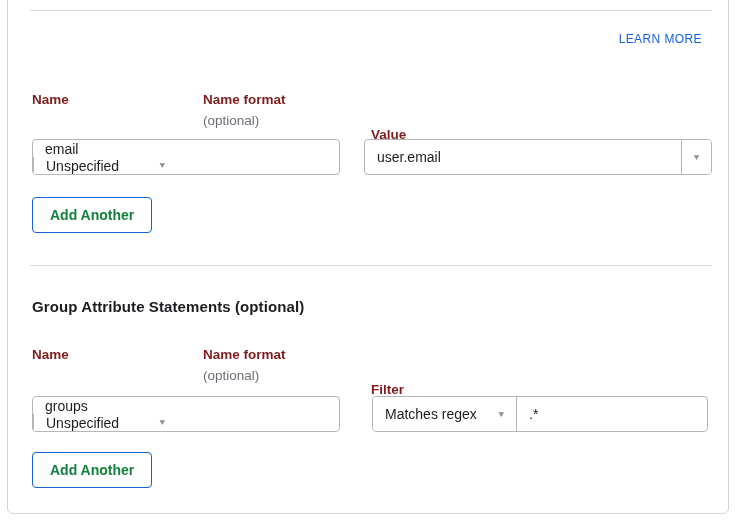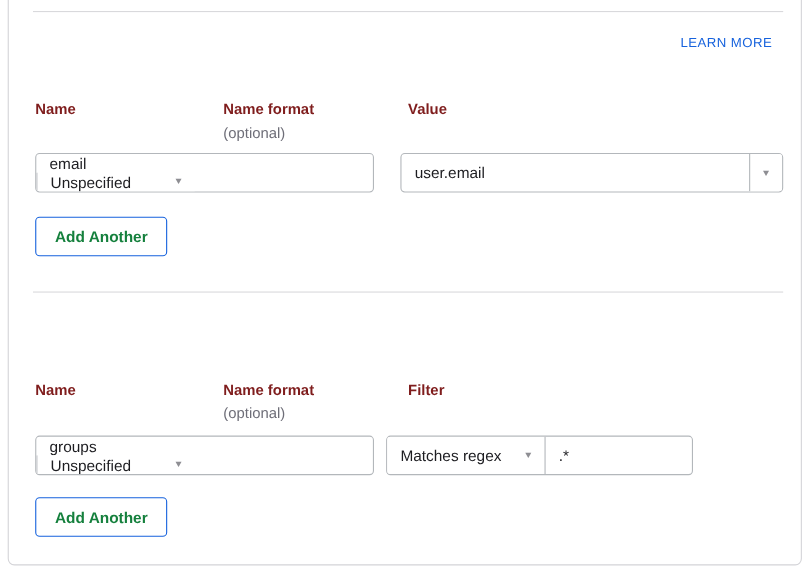--- a/index.html
+++ b/index.html
@@ -55,28 +55,28 @@
   .s2-hr      { top:265px; }
   .s2-title   { top:299px; }
   .s2-labels  { top:347px; }
   .s2-note    { top:368px; }
   .s2-row     { top:396px; }
   .s2-btn     { top:452px; }
 
   
   .colx-name   { left:32px; }
   .colx-format { left:203px; }
-  .colx-third  { left:371px; }
+  .colx-third  { left:371px;margin-top:35px; }
 
   .name-group   { left:32px;  width:308px;flex-direction:column; }
   .name-input   { width:164px; }
   .format-cell  { width:144px; }
   .value-group  { left:364px; width:348px; }
   .value-input  { flex:1; min-width:0; }
-  .filter-group { left:351px; width:279px; }
+  .filter-group { left:372px; width:336px; }
   .filter-cell  { width:143px; }
   .filter-input { flex:1; min-width:0; }
 </style>
 </head>
 <body>
 
 <div id="page-root">
   <div class="card"></div>
 
   <div class="hr s1-hr"></div>
@@ -101,20 +101,21 @@
     <input class="text-input value-input" type="text" value="user.email" style="">
     <button class="caret-btn">
       <span class="caret">▾</span>
     </button>
   </div>
 
   <button class="add-btn s1-btn">Add Another</button>
 
   <div class="hr s2-hr"></div>
 
+  <div class="section-title s2-title">Group Attribute Statements (optional)</div>
 
   <div class="col-label s2-labels colx-name">Name</div>
   <div class="col-label s2-labels colx-format">Name format</div>
   <div class="optional-note s2-note colx-format">(optional)</div>
   <div class="col-label s2-labels colx-third">Filter</div>
 
   <div class="field-group name-group s2-row">
     <input class="text-input name-input" type="text" value="groups" style="">
     <div class="select-cell format-cell divider-left">
       <span class="select-text">Unspecified</span>

